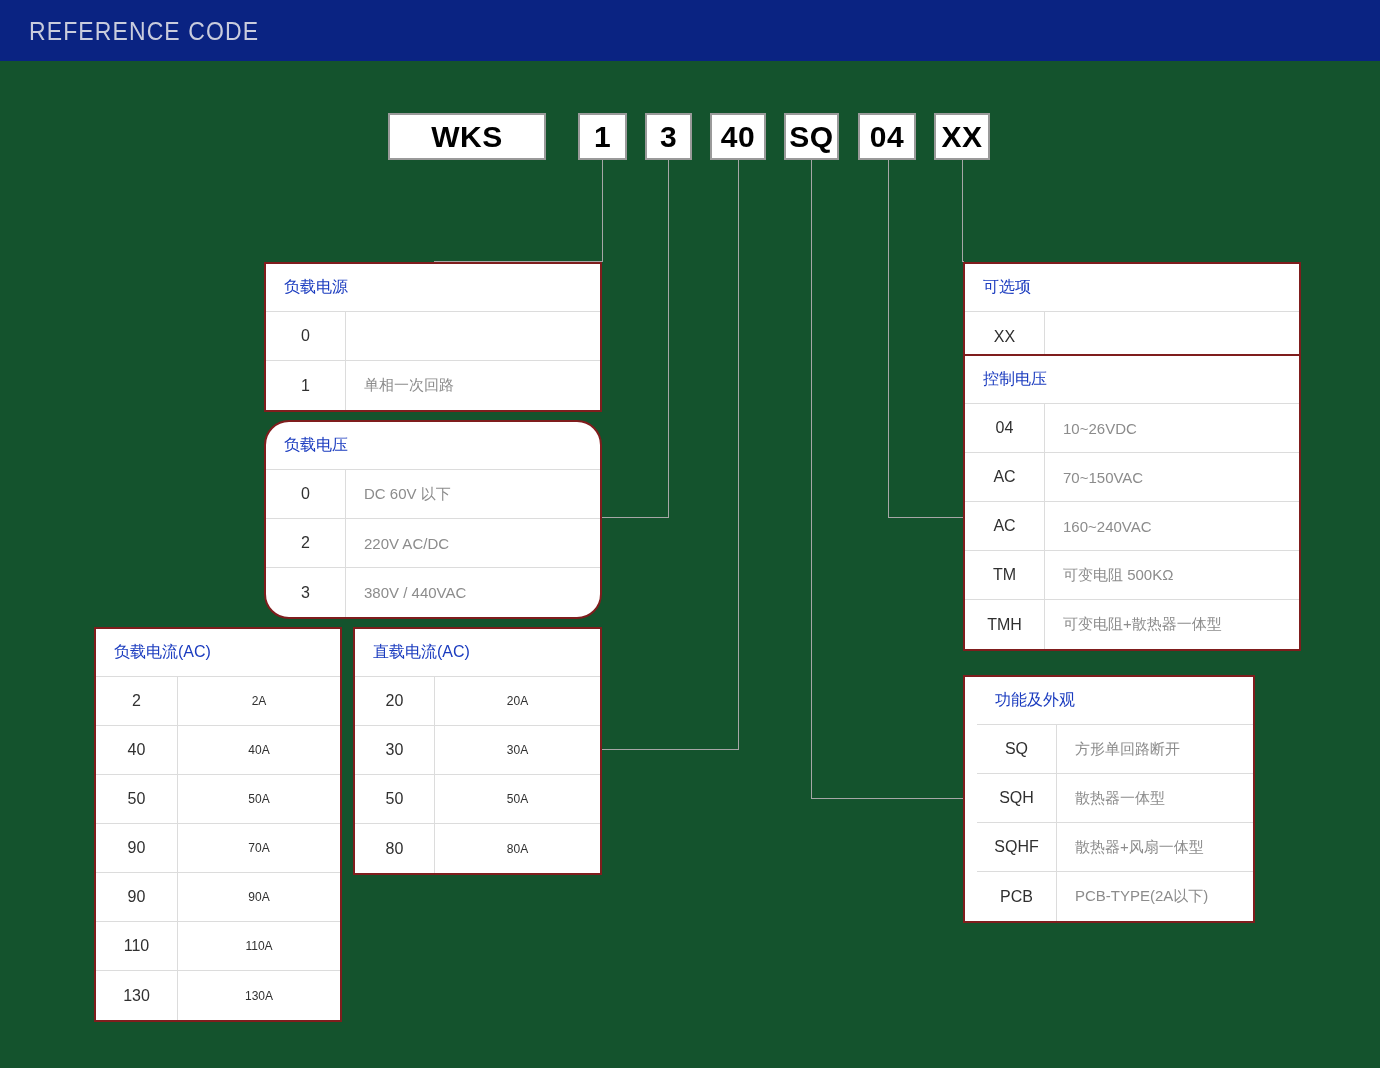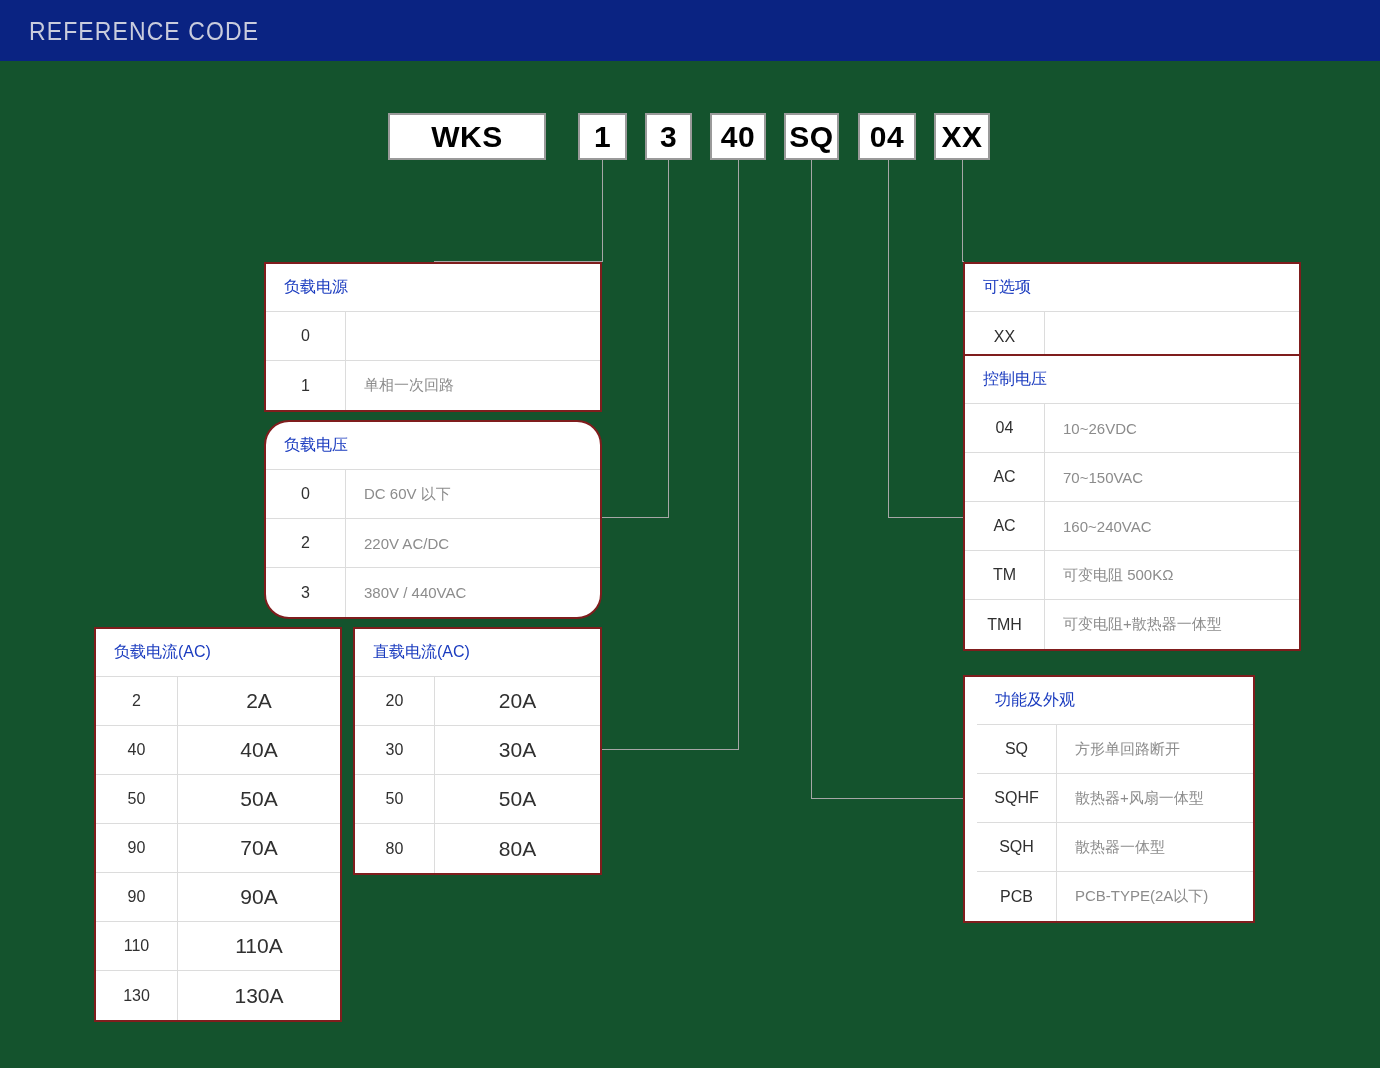--- a/index.html
+++ b/index.html
@@ -74,21 +74,21 @@
     display: flex; align-items: center;
     font-size: 15px; color: #8c8c8c;
     padding-left: 18px;
     flex: 1 1 auto;
     white-space: nowrap;
   }
   .spec-desc.centered {
     justify-content: center;
     padding-left: 0;
     color: #303030;
-    font-size: 21px;
+    font-size: 12px;
   }
 </style>
 </head>
 <body>
 
 <div id="page">
 
   <div class="header">
     <div class="header-title">REFERENCE CODE</div>
   </div>
@@ -230,27 +230,27 @@
           <div class="spec-desc">可变电阻+散热器一体型</div>
         </div>
       </div>
       <div class="spec-table" style="left: 963px; top: 675px; width: 292px; padding-left: 12px;">
         <div class="spec-head">功能及外观</div>
         <div class="spec-row">
           <div class="spec-code" style="width: 80px;">SQ</div>
           <div class="spec-desc">方形单回路断开</div>
         </div>
         <div class="spec-row">
+          <div class="spec-code" style="width: 80px;">SQH</div>
+          <div class="spec-desc">散热器一体型</div>
+        </div>
+        <div class="spec-row">
           <div class="spec-code" style="width: 80px;">SQHF</div>
           <div class="spec-desc">散热器+风扇一体型</div>
         </div>
         <div class="spec-row">
-          <div class="spec-code" style="width: 80px;">SQH</div>
-          <div class="spec-desc">散热器一体型</div>
-        </div>
-        <div class="spec-row">
           <div class="spec-code" style="width: 80px;">PCB</div>
           <div class="spec-desc">PCB-TYPE(2A以下)</div>
         </div>
       </div>
     </div>
 
 </div>
 
 </body></html>

